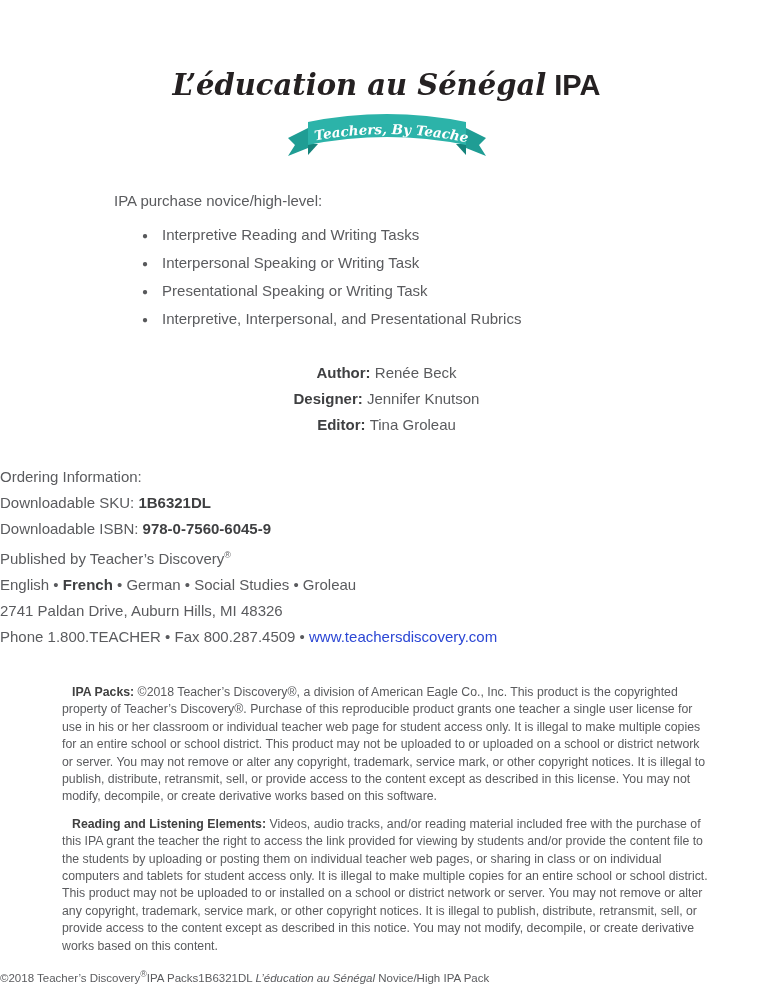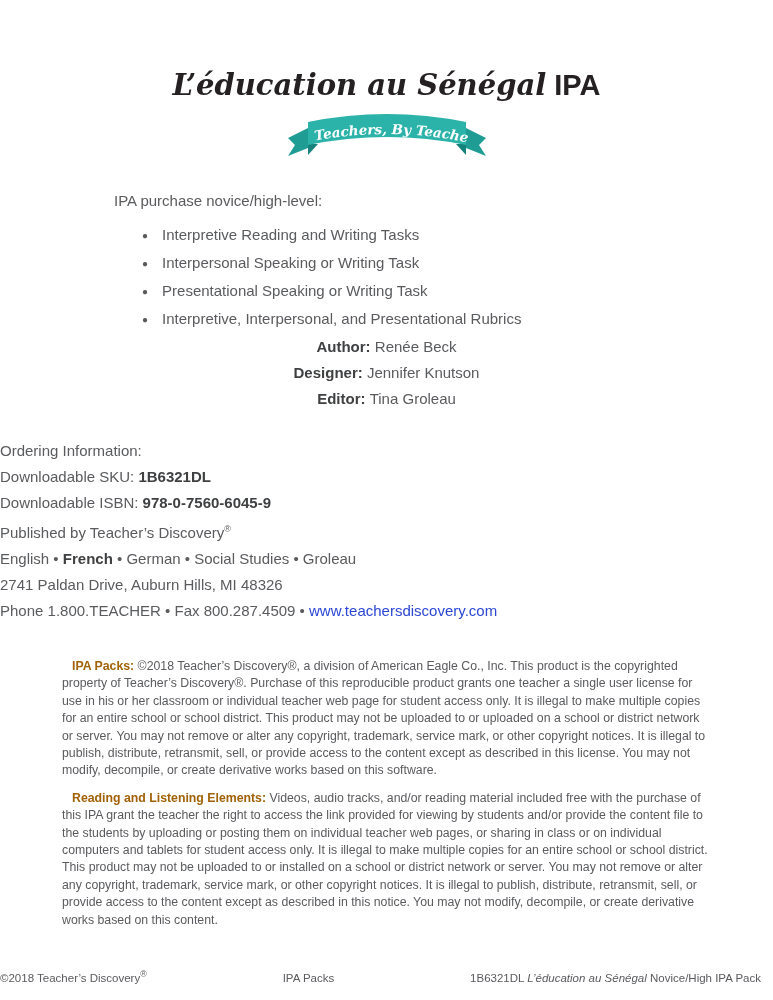--- a/index.html
+++ b/index.html
@@ -38,38 +38,38 @@
   }
 
   
   .includes{margin:30px 0 0 114px;font-size:15px;color:#5a5b5e;}
   .includes-heading{margin:0 0 13px 0;}
   .includes-list{list-style:none;margin:0;padding:0 0 0 28px;}
   .includes-list li{line-height:26px;display:flex;align-items:baseline;}
   .bullet{font-size:10px;margin-right:14px;color:#58595b;position:relative;top:-1px;}
 
   
-  .credits{text-align:center;font-size:15px;line-height:26px;}
+  .credits{margin-top:26px;text-align:center;font-size:15px;line-height:26px;}
   .lbl{font-weight:bold;color:#3f4042;}
 
   
   .ordering{margin-top:26px;font-size:15px;line-height:26px;}
   .bval{font-weight:bold;color:#3f4042;}
   sup.reg{font-size:9px;vertical-align:super;}
   a.site-link{color:#2b46d4;text-decoration:none;cursor:pointer;}
 
   
   .legal{margin:34px 62px 0 62px;font-size:12.3px;line-height:17.4px;color:#5a5b5e;text-align:left;}
   .legal p{margin:0 0 10px 0;}
-  .legal .lbl{font-weight:bold;color:#a16207;padding-left:10px;}
+  .legal .lbl{font-weight:bold;color:#404040;padding-left:10px;}
 
   
   .footer{
     position:absolute;left:0;right:12px;bottom:32px;
-    display:flex;justify-content:space-between;align-items:baseline;
+    display:flex;justify-content:flex-start;align-items:baseline;
     font-size:11.5px;color:#5a5b5e;
   }
   .footer i{font-style:italic;}
 </style>
 </head>
 <body>
 
 <div class="page">
 
   <h1 class="title">

